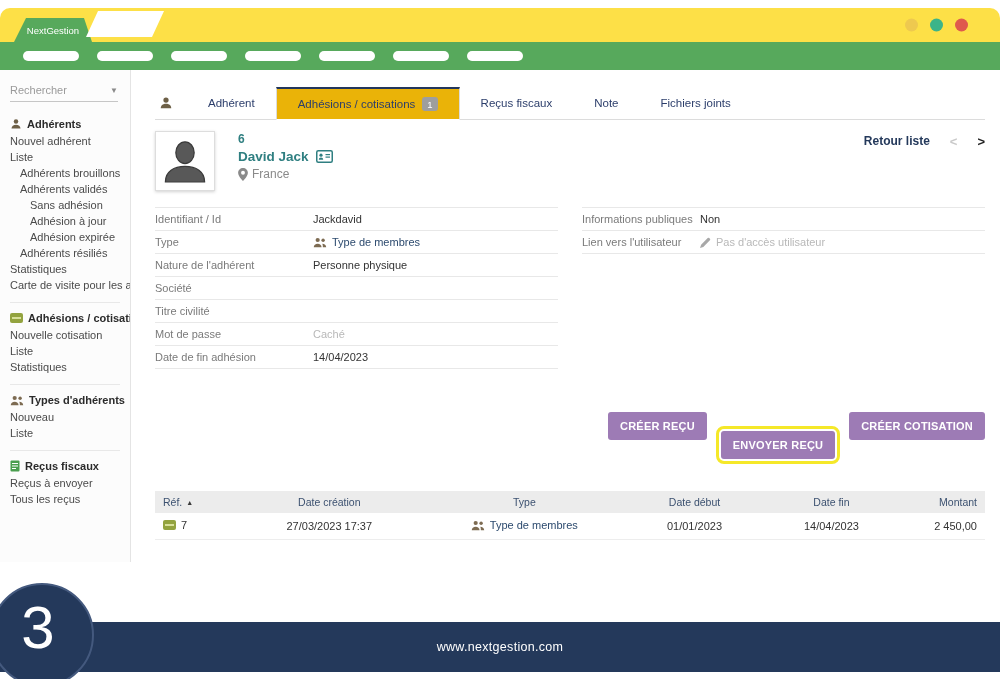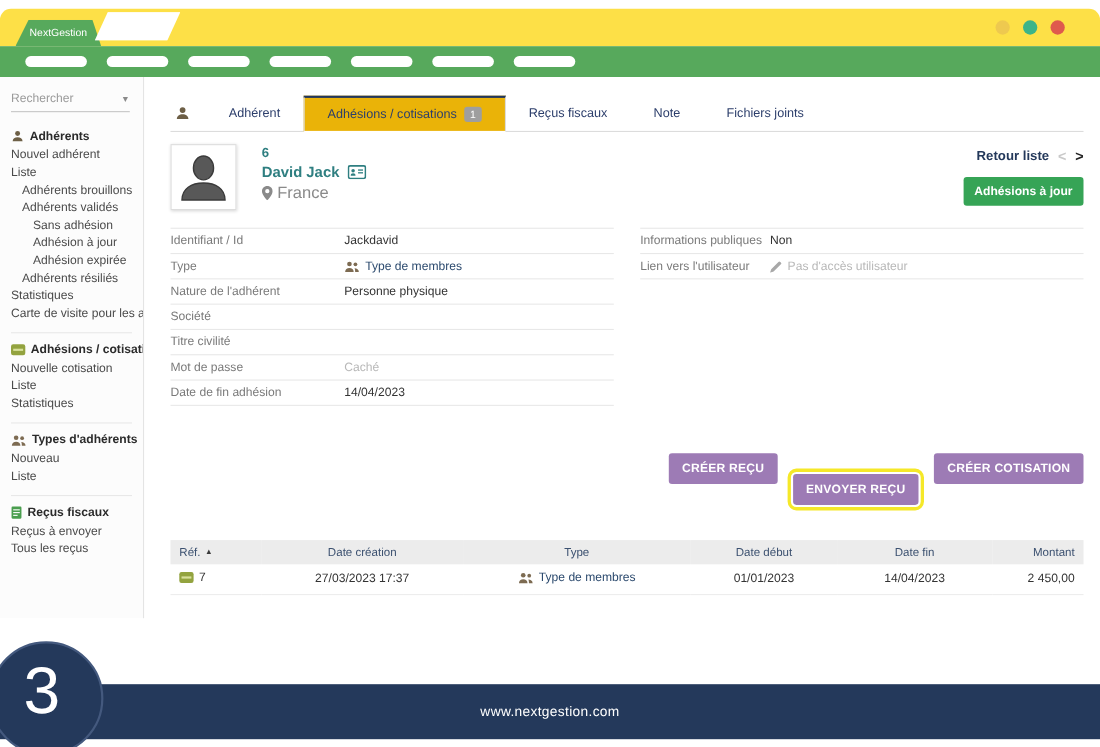--- a/index.html
+++ b/index.html
@@ -49,23 +49,23 @@
   .badge { background:#9e9e9e; color:#fff; border-radius:3px; font-size:9.5px; padding:1.5px 5px; margin-left:7px; }
 
   
   .profile { display:flex; justify-content:space-between; margin-top:11px; }
   .p-left { display:flex; }
   .avatar { width:60px; height:60px; border:1px solid #ddd; background:#fff; box-shadow:0 1px 3px rgba(0,0,0,.18);
     display:flex; align-items:center; justify-content:center; }
   .p-info { margin-left:23px; display:flex; flex-direction:column; gap:3px; padding-top:1px; }
   .p-id { color:#2f7f81; font-weight:bold; font-size:12px; }
   .p-name { color:#2f7f81; font-weight:bold; font-size:13.5px; display:flex; align-items:center; gap:7px; }
-  .p-country { color:#8a8a8a; font-size:15px; display:flex; align-items:center; gap:4px; }
+  .p-country { color:#8a8a8a; font-size:12px; display:flex; align-items:center; gap:4px; }
   .p-right { display:flex; flex-direction:column; align-items:flex-end; gap:13px; padding-top:3px; }
-  .back-row { display:flex; align-items:center; gap:8px; }
+  .back-row { display:flex; align-items:center; gap:20px; }
   .back-label { font-weight:bold; color:#24395b; font-size:12px; cursor:pointer; }
   .chev { font-size:13px; font-weight:bold; cursor:pointer; line-height:1; }
   .chev.prev { color:#c9c9c9; } .chev.next { color:#222; }
   .status-btn { background:#36a456; color:#fff; font-weight:bold; font-size:11px; padding:7px 10px; border-radius:3px; border:none; cursor:pointer; }
 
   
   .details { display:grid; grid-template-columns:1fr 1fr; column-gap:24px; margin-top:16px; align-items:start; }
   .dcol { border-top:1px solid #e8e8e8; }
   .drow { display:flex; align-items:center; border-bottom:1px solid #e8e8e8; padding:5px 0; min-height:22px; font-size:11px; }
   .dlabel { width:158px; flex:none; color:#7a7a7a; }
@@ -253,21 +253,20 @@
               <span>France</span>
             </span>
           </div>
         </div>
         <div class="p-right">
           <div class="back-row">
             <span class="back-label">Retour liste</span>
             <span class="chev prev">&lt;</span>
             <span class="chev next">&gt;</span>
           </div>
-          <button class="status-btn">Adhésions à jour</button>
         </div>
       </div>
 
       <div class="details">
         <div class="dcol">
           <div class="drow">
             <span class="dlabel">Identifiant / Id</span>
             <span class="dvalue">Jackdavid</span>
           </div>
           <div class="drow">

